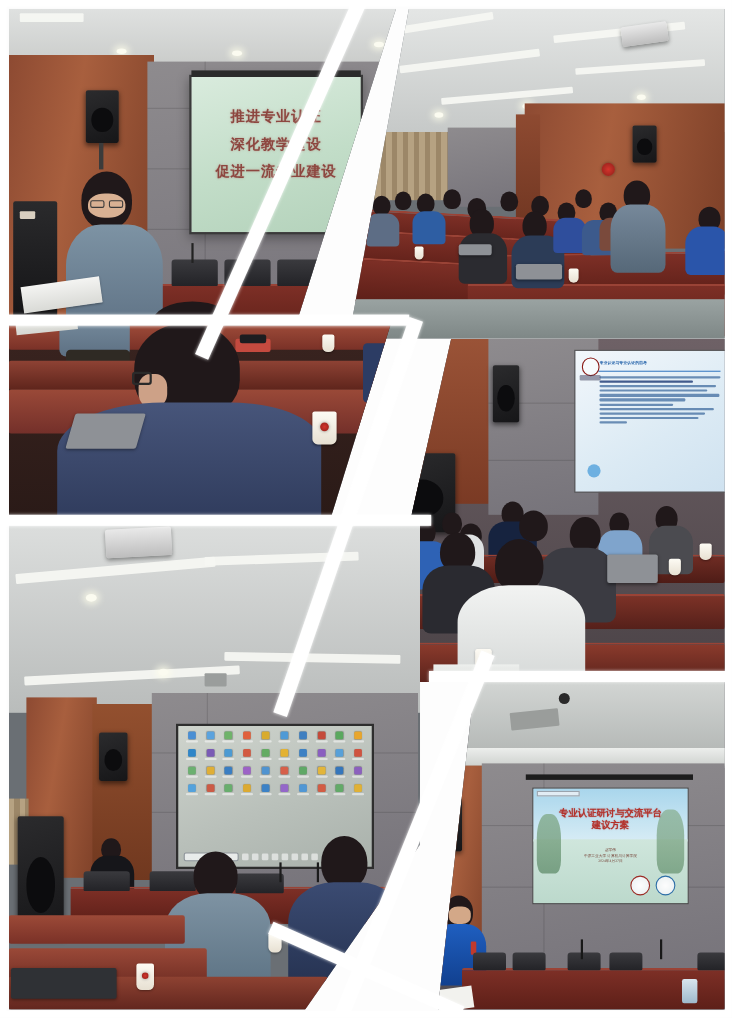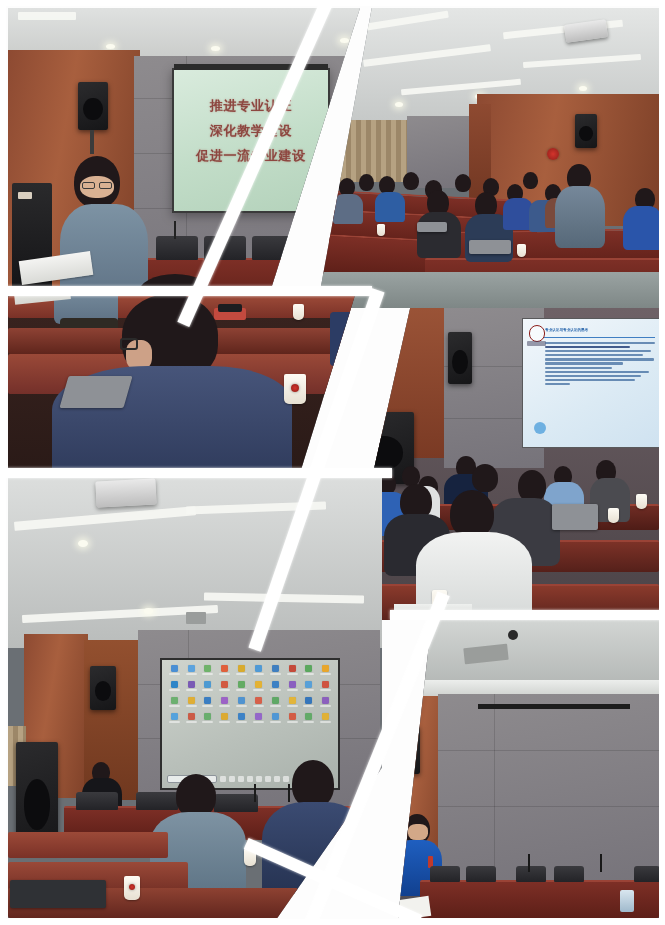--- a/index.html
+++ b/index.html
@@ -589,20 +589,38 @@
       <div style="position:absolute;left:110px;top:12px;width:10px;height:10px;background:#2a2a2a;border-radius:50%;"></div>
       <div style="position:absolute;left:0;top:62px;width:261px;height:16px;background:linear-gradient(#eceeec,#cfd2cf);"></div>
 
       <div class="wall-wood" style="left:0;top:78px;width:44px;height:190px;"></div>
       <div class="wall-grey" style="left:40px;top:76px;width:221px;height:196px;"></div>
       <div class="wall-panelline" style="left:40px;top:132px;width:221px;height:1px;"></div>
       <div class="wall-panelline" style="left:40px;top:188px;width:221px;height:1px;"></div>
       <div class="wall-panelline" style="left:96px;top:76px;width:1px;height:196px;"></div>
       <div class="speaker" style="left:0;top:108px;width:22px;height:48px;"></div>
 
+      <div class="tslide" style="left:86px;top:98px;width:142px;height:106px;">
+        <div class="sky"></div>
+        <div class="green"></div>
+        <div class="treeL"></div>
+        <div class="treeR"></div>
+        <div class="tslide-tb"></div>
+        <div class="tslide-title">
+          <div>专业认证研讨与交流平台</div>
+          <div>建议方案</div>
+        </div>
+        <div class="tslide-sub">
+          <div>赵学伟</div>
+          <div>中原工业大学 计算机与计算学院</div>
+          <div>2024年4月27日</div>
+        </div>
+        <div class="tslide-badge l"></div>
+        <div class="tslide-badge r"></div>
+      </div>
       <div style="position:absolute;left:80px;top:86px;width:152px;height:5px;background:#1d1d1d;"></div>
 
       <div class="head" style="left:6px;top:196px;width:26px;height:30px;"></div>
       <div style="position:absolute;left:10px;top:206px;width:20px;height:16px;background:#d3a888;border-radius:40%;"></div>
       <div class="body" style="left:-6px;top:222px;width:50px;height:56px;background:linear-gradient(#1f5fc0,#11408f);"></div>
       <div style="position:absolute;left:30px;top:238px;width:5px;height:12px;background:#c03a2c;border-radius:1px;"></div>
 
       <div class="desk-row" style="left:22px;top:262px;width:239px;height:38px;"></div>
       <div class="chair" style="left:32px;top:248px;width:30px;height:16px;"></div>
       <div class="chair" style="left:68px;top:248px;width:30px;height:16px;"></div>

